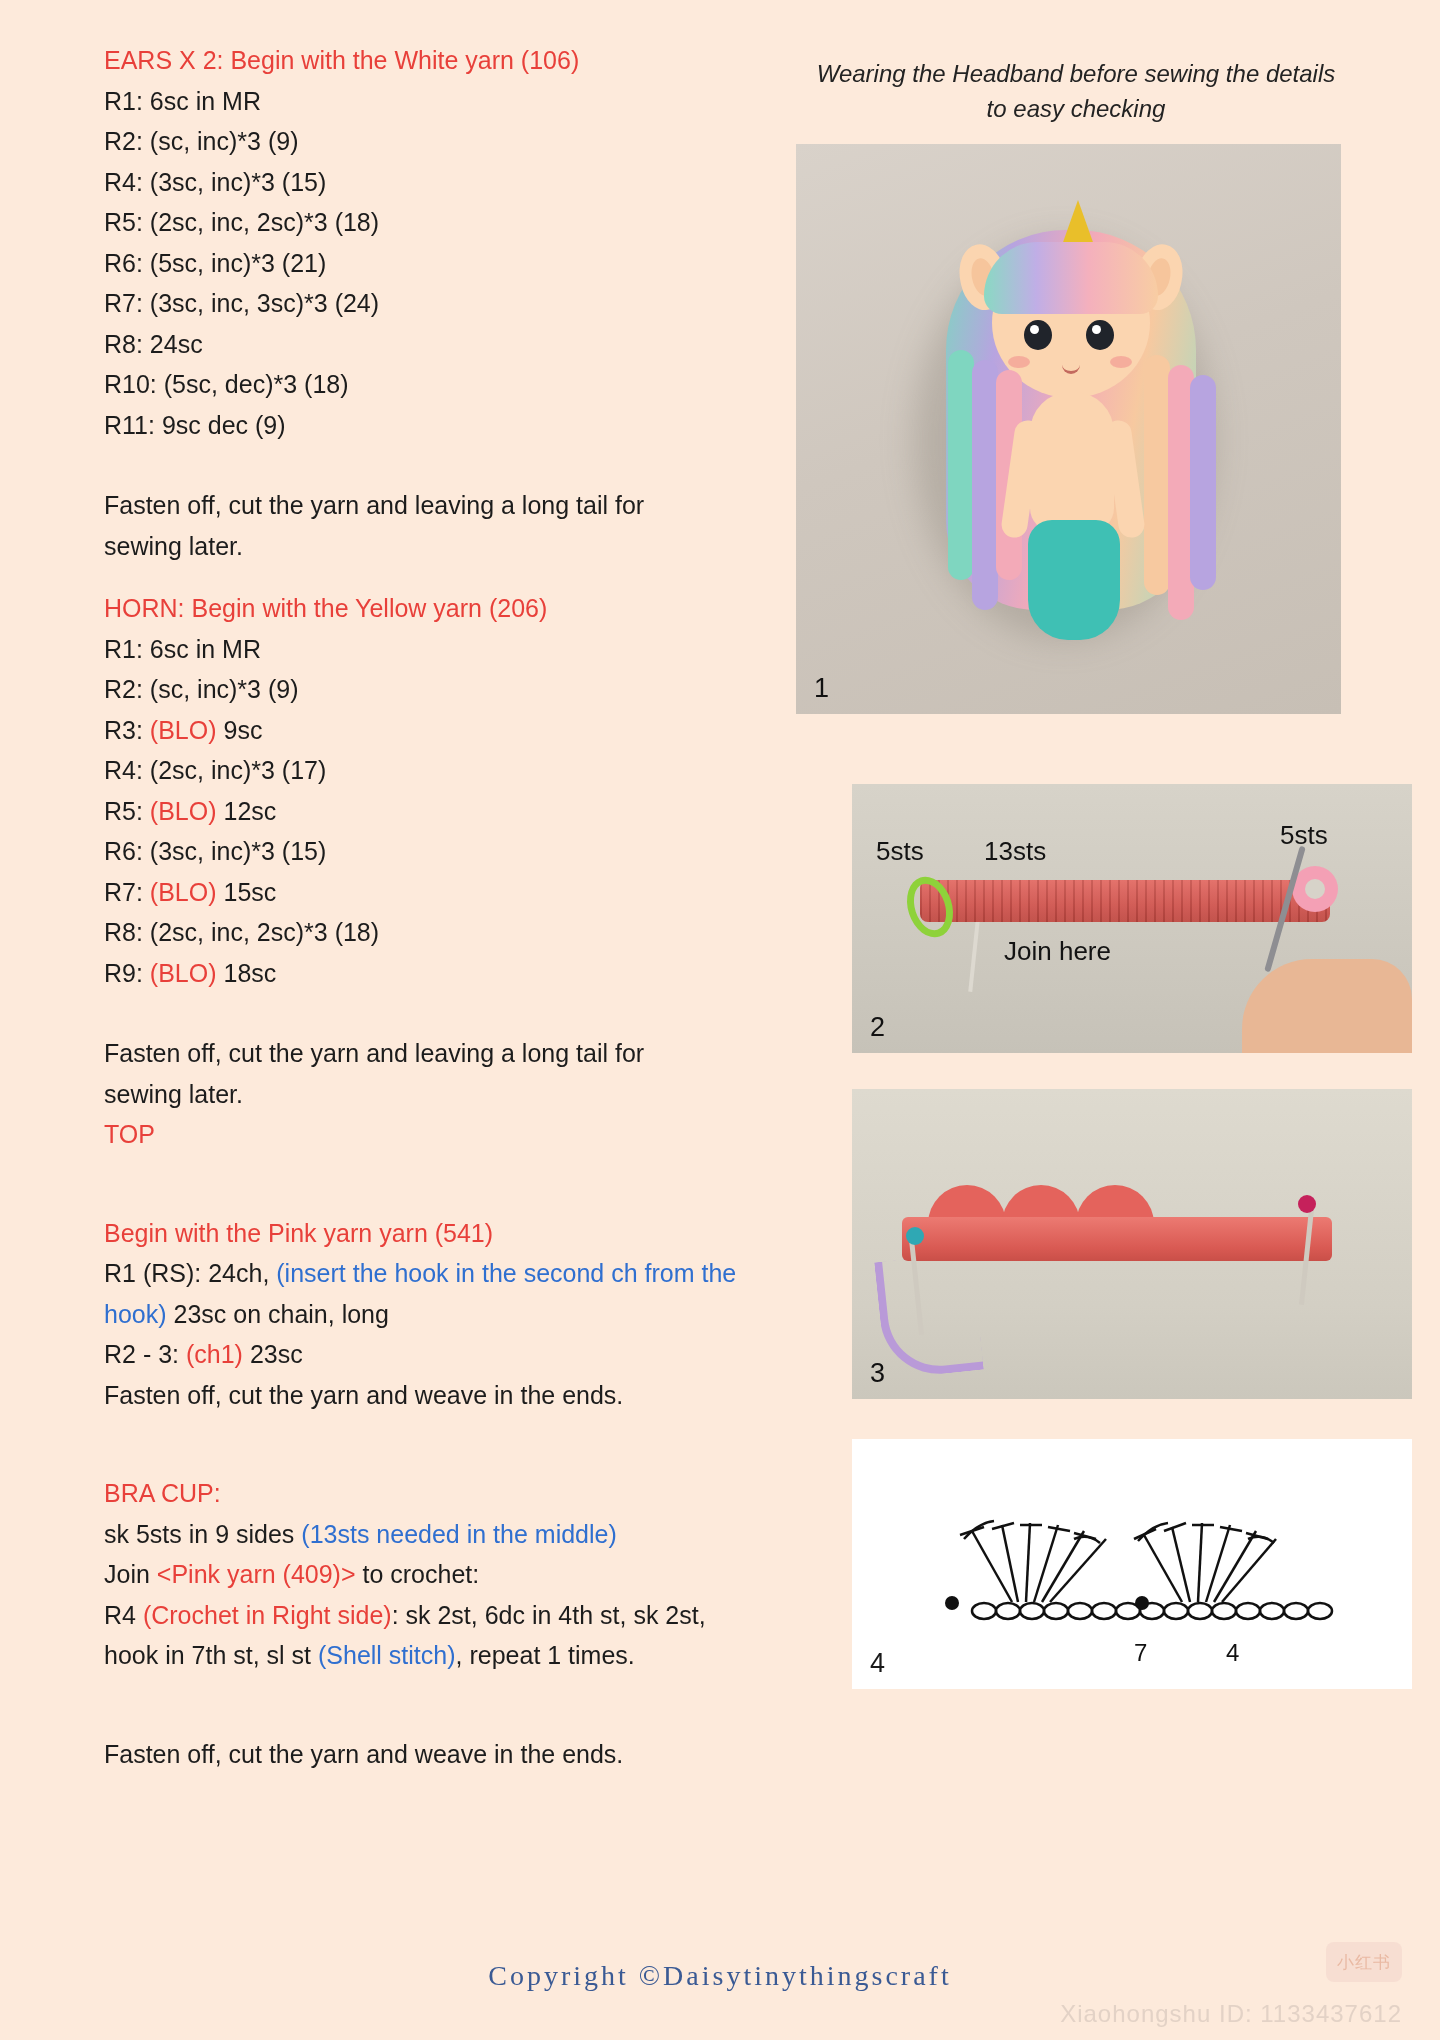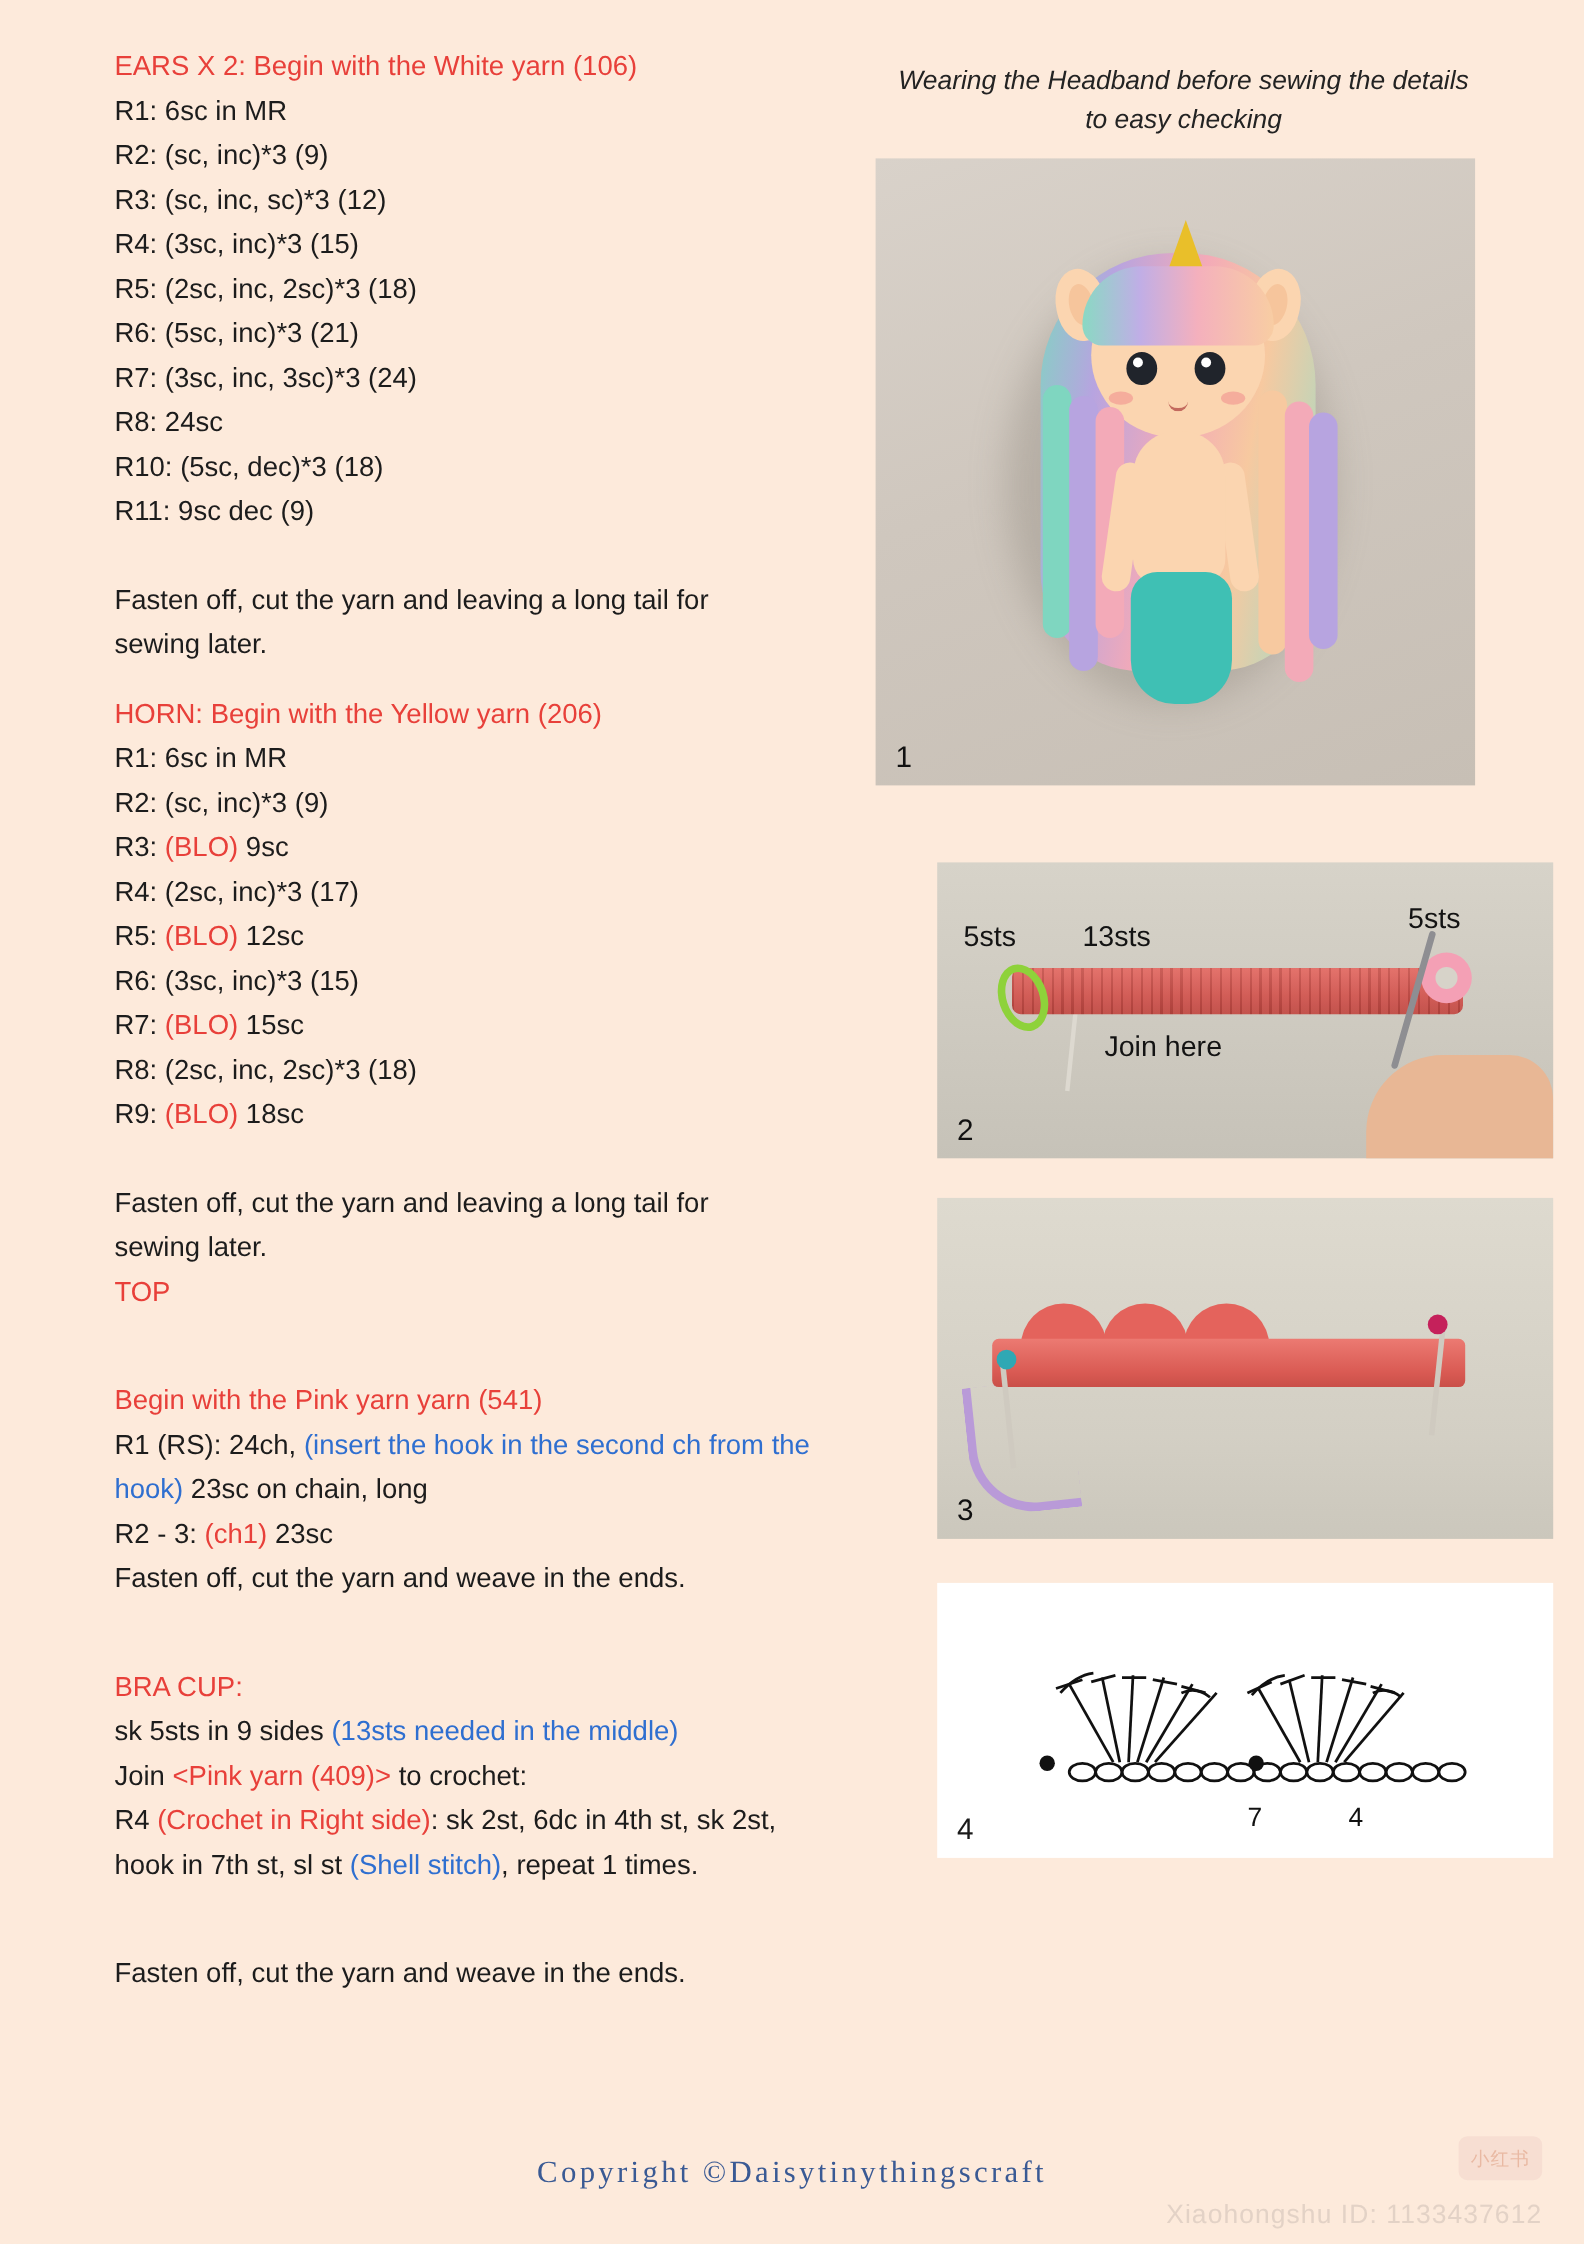--- a/index.html
+++ b/index.html
@@ -360,21 +360,20 @@
 </head>
 <body>
 
 <div class="page">
 
   <div class="left-col">
 
     <div class="line red">EARS X 2: Begin with the White yarn (106)</div>
     <div class="line">R1: 6sc in MR</div>
     <div class="line">R2: (sc, inc)*3 (9)</div>
-    <div class="line">R3: (sc, inc, sc)*3 (12)</div>
     <div class="line">R4: (3sc, inc)*3 (15)</div>
     <div class="line">R5: (2sc, inc, 2sc)*3 (18)</div>
     <div class="line">R6: (5sc, inc)*3 (21)</div>
     <div class="line">R7: (3sc, inc, 3sc)*3 (24)</div>
     <div class="line">R8: 24sc</div>
     <div class="line">R10: (5sc, dec)*3 (18)</div>
     <div class="line">R11: 9sc dec (9)</div>
 
     <div class="gap-md"></div>
     <div class="line" style="width:600px">Fasten off, cut the yarn and leaving a long tail for sewing later.</div>

